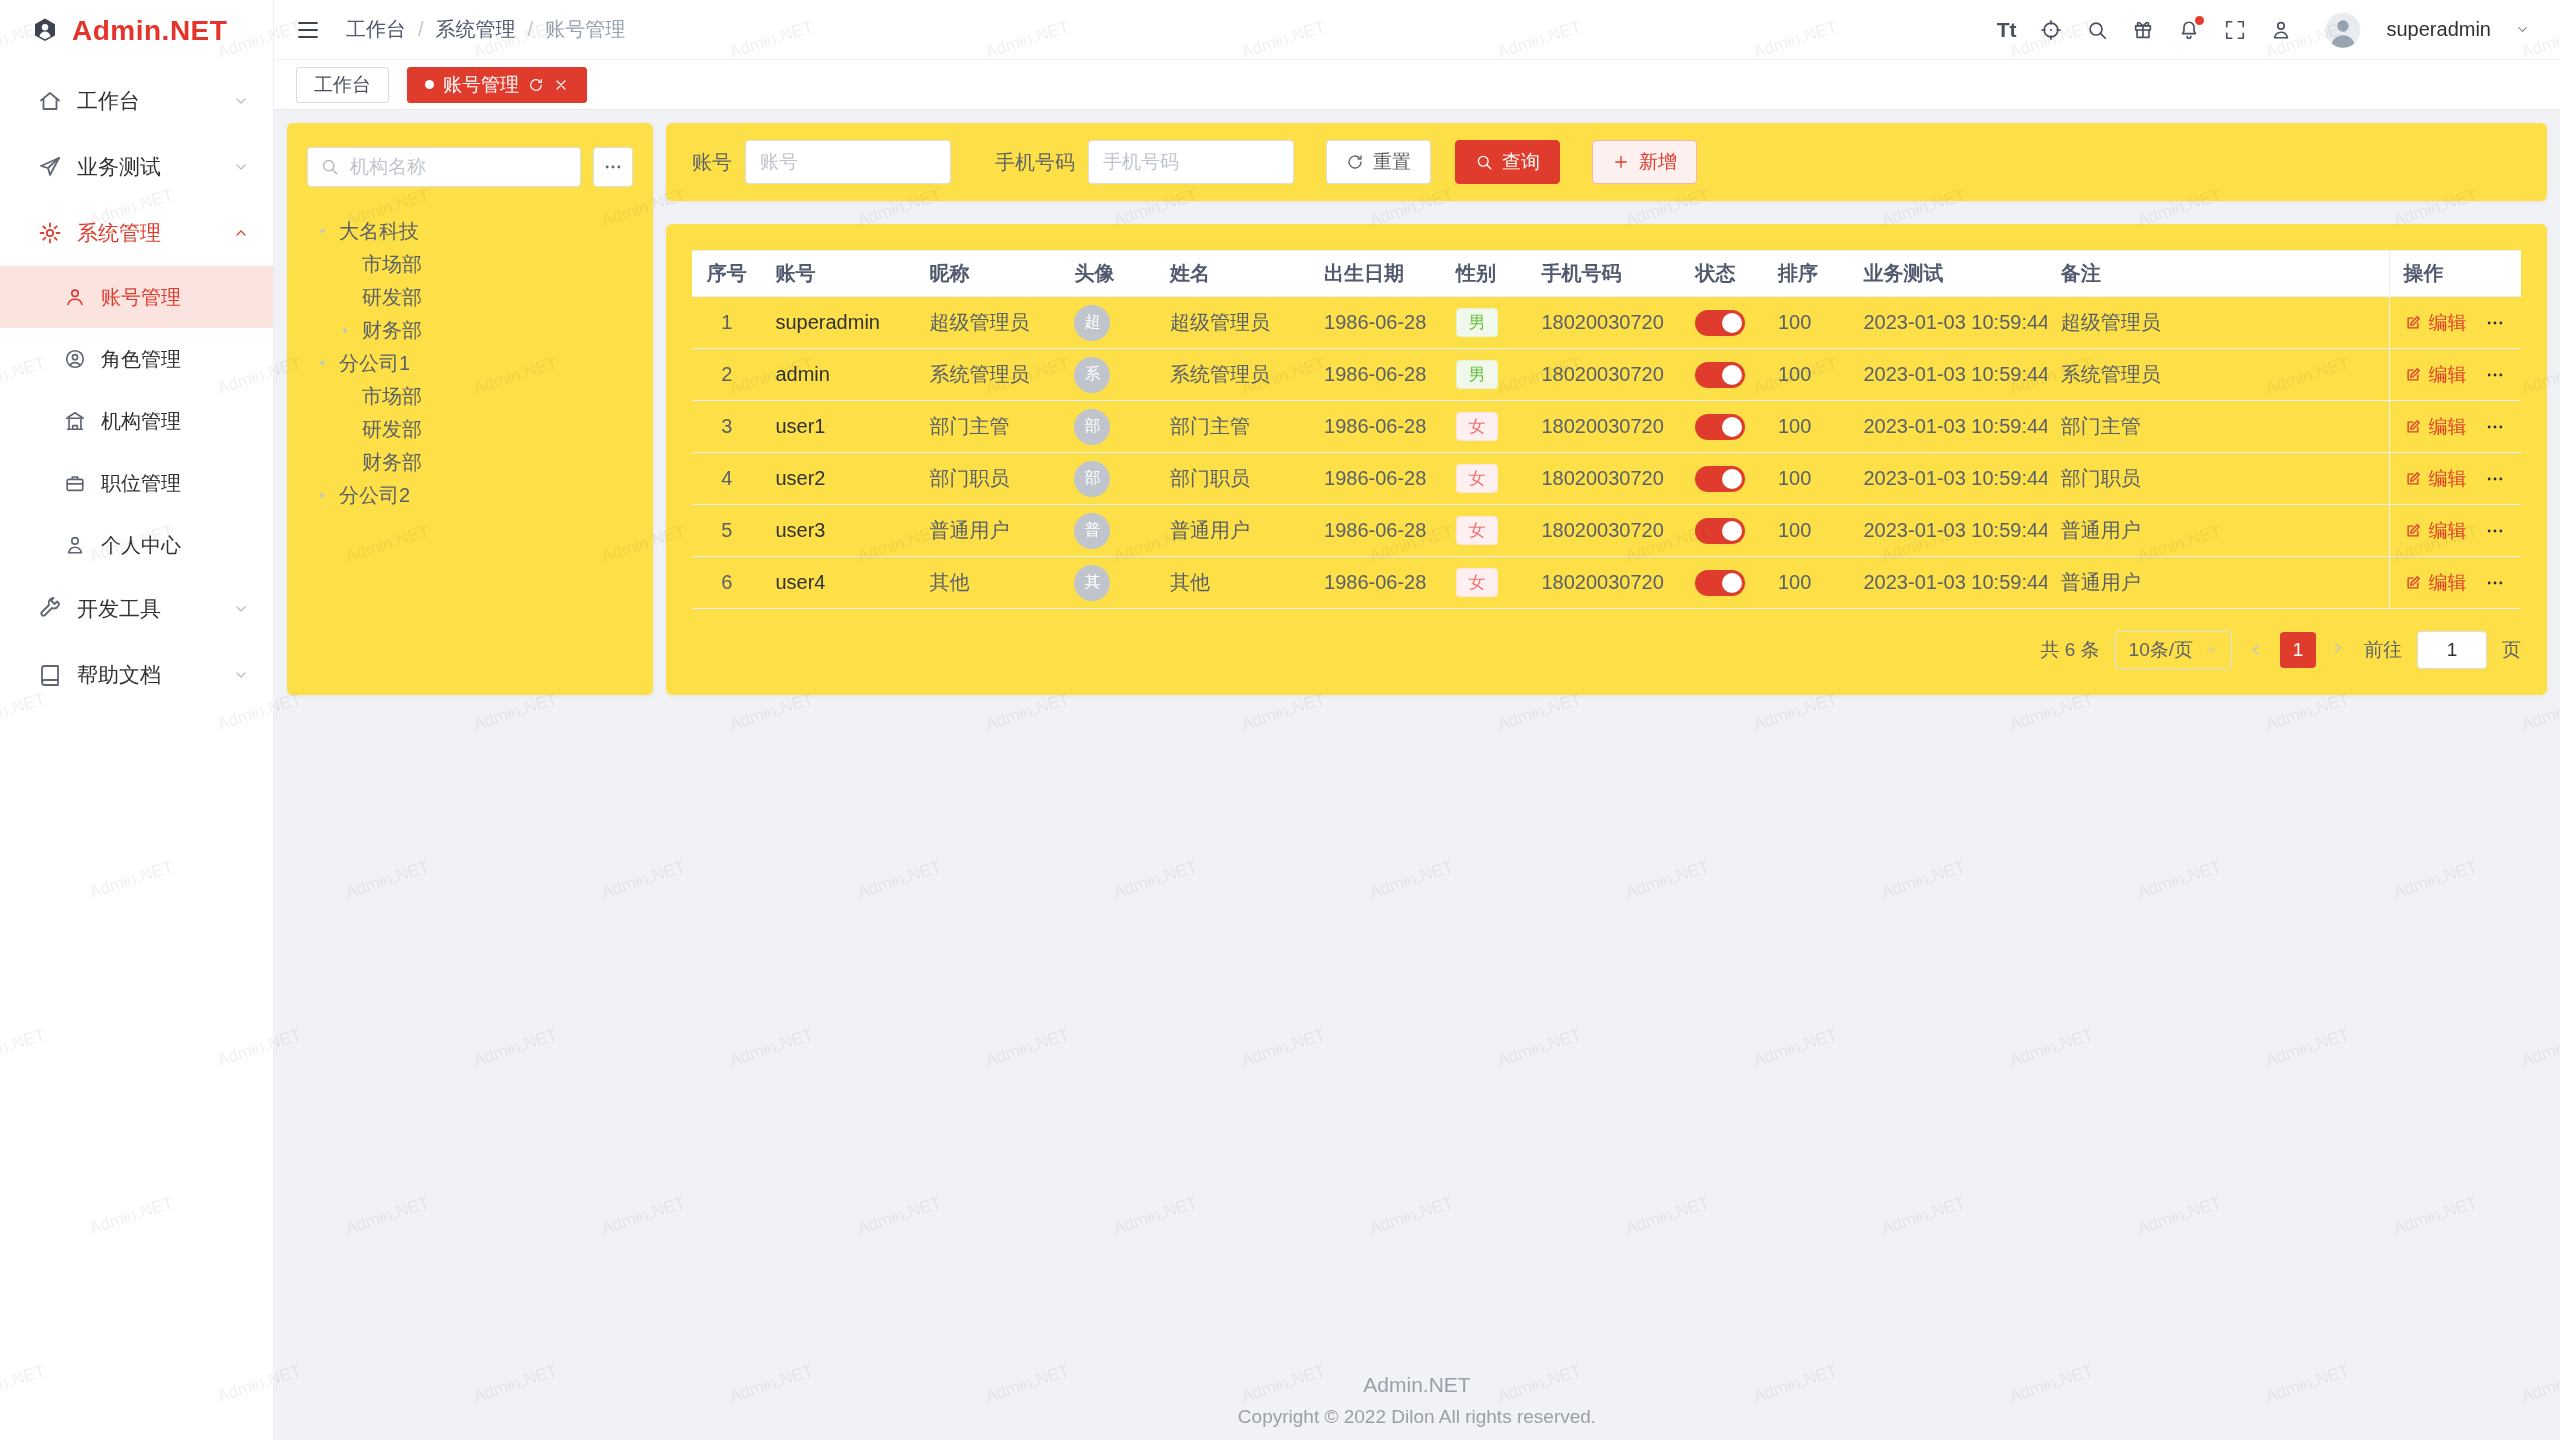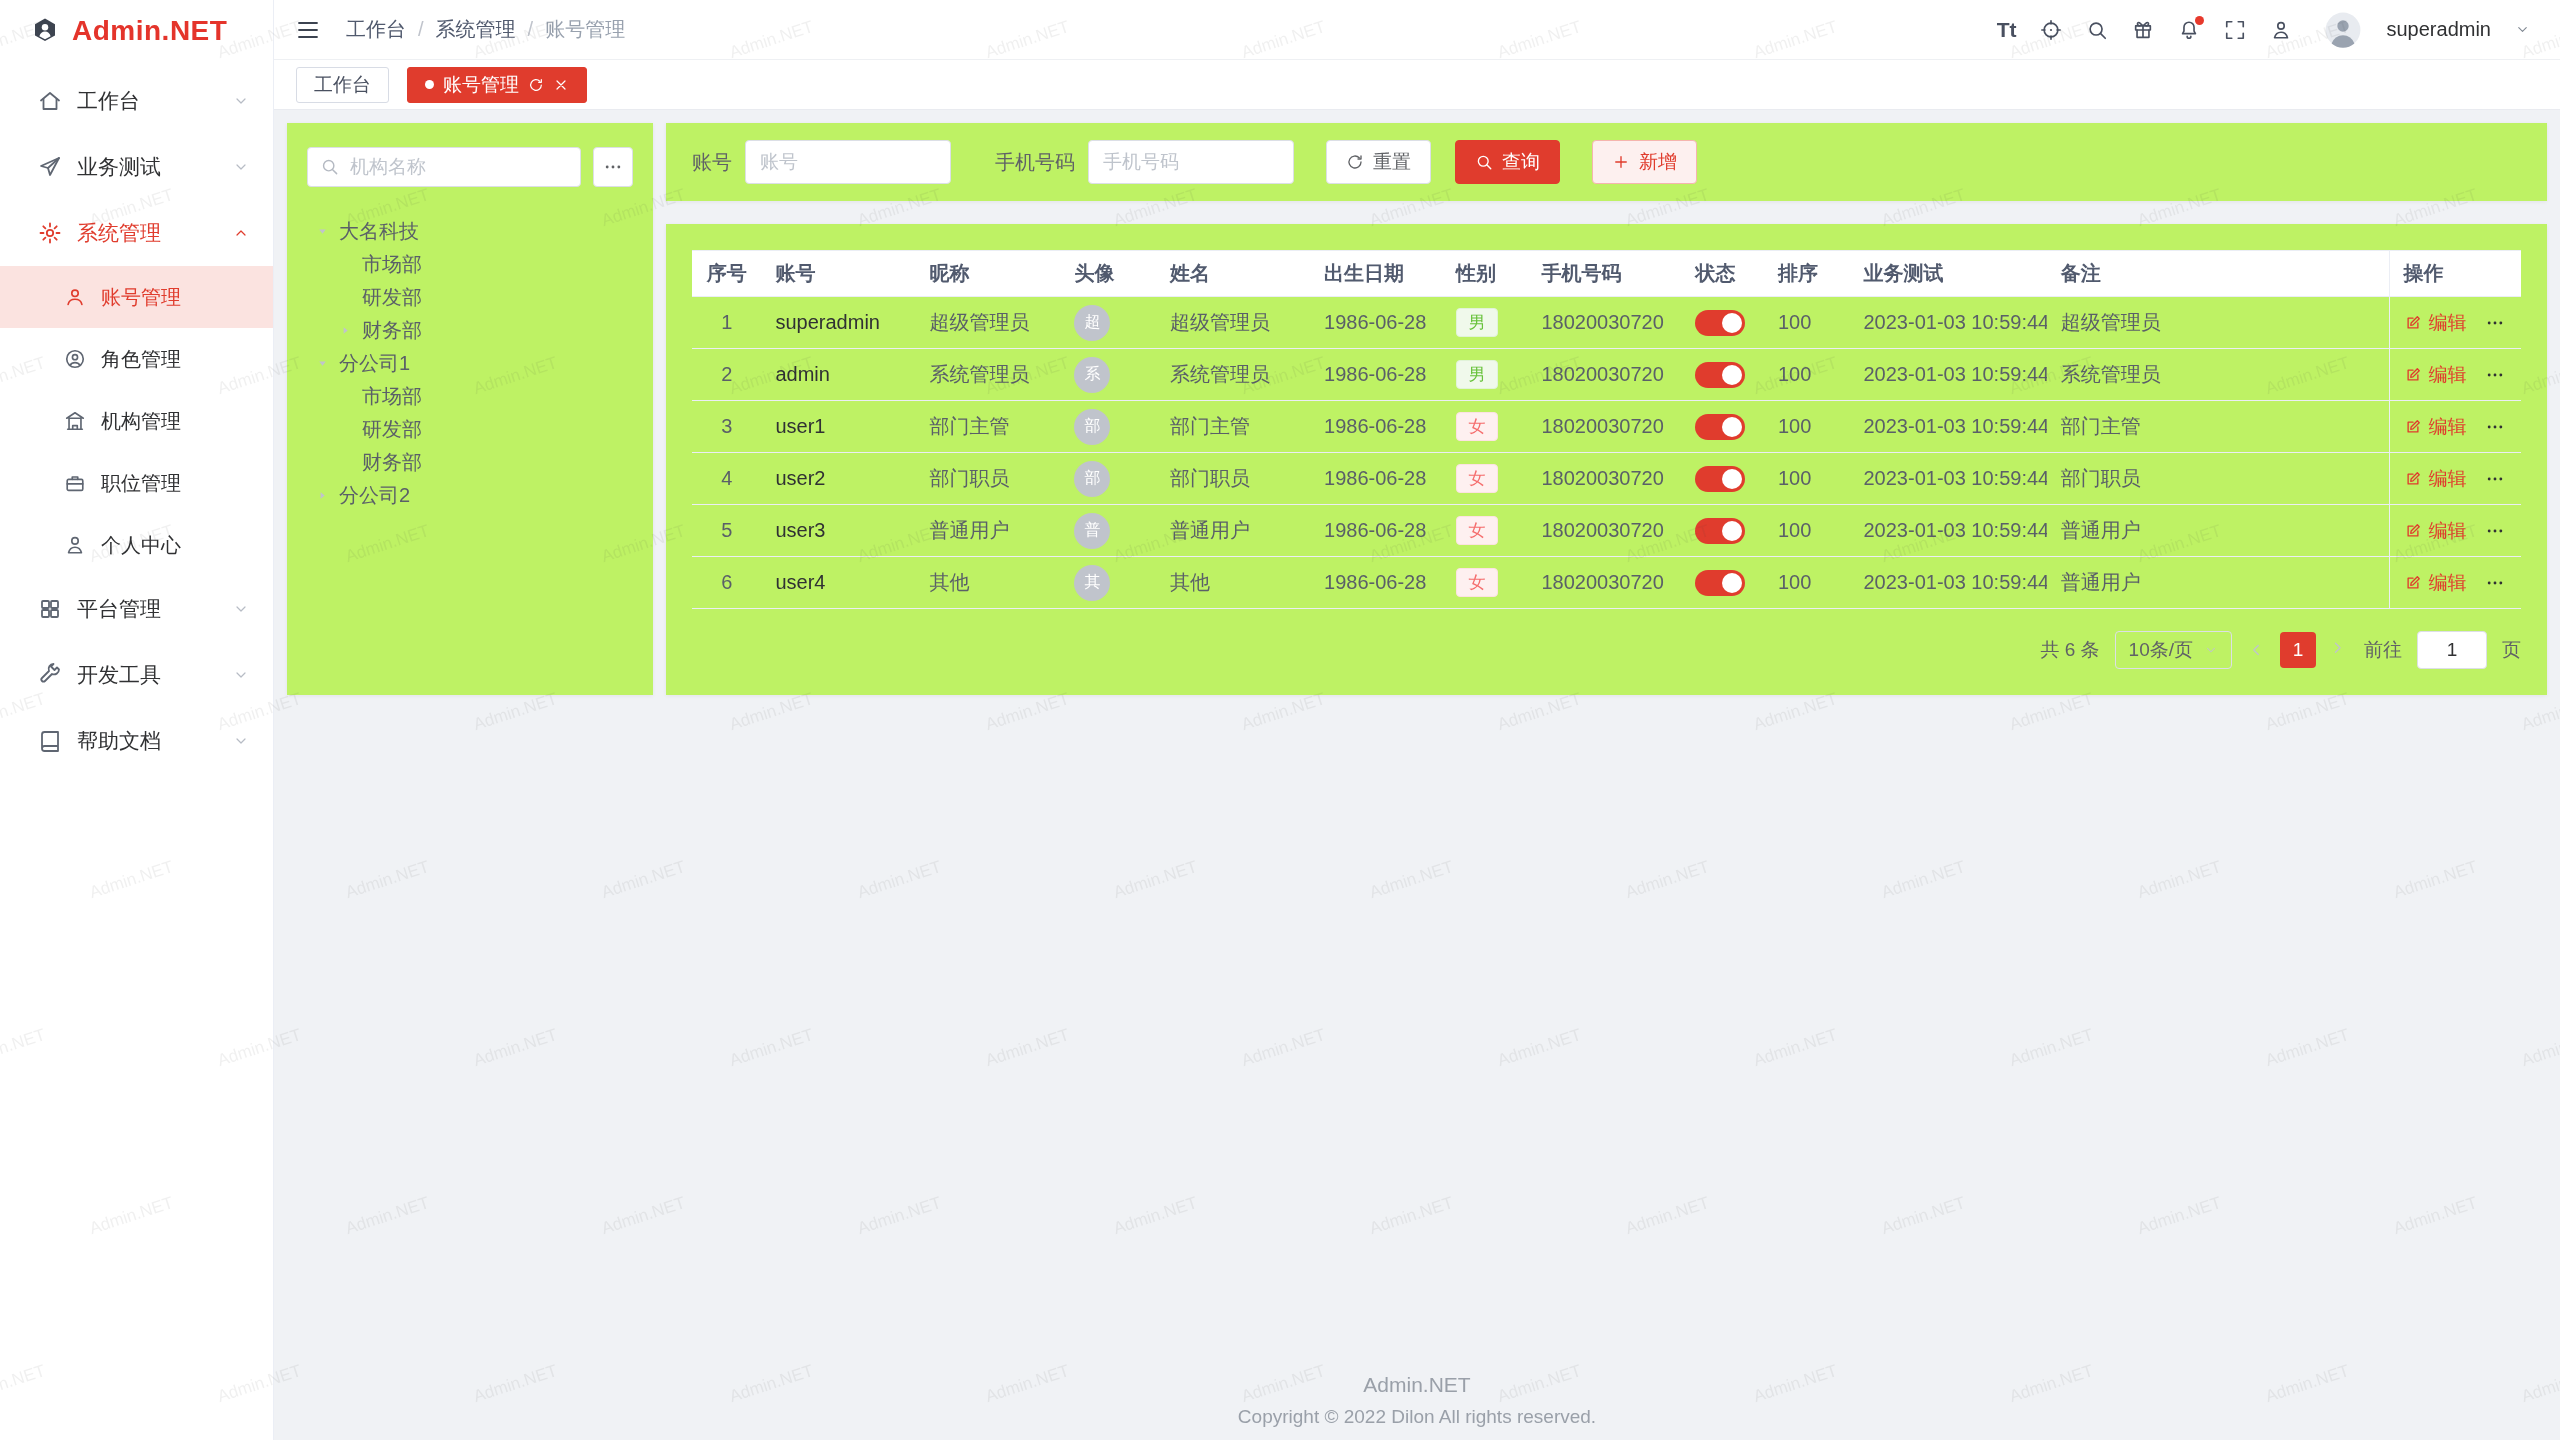--- a/index.html
+++ b/index.html
@@ -42,21 +42,21 @@
   
   .tabsbar{height:50px;background:#fff;display:flex;align-items:center;gap:18px;padding:0 22px;border-bottom:1px solid #e9ebf0}
   .tab{height:36px;display:inline-flex;align-items:center;gap:9px;padding:0 17px;border:1px solid #d8dce5;border-radius:3px;font-size:19px;color:#495060;background:#fff;cursor:pointer}
   .tab.active{background:#e03c2d;border-color:#e03c2d;color:#fff}
   .tab-dot{width:9px;height:9px;border-radius:50%;background:#fff}
   .tab-ic{width:16px;height:16px;cursor:pointer}
 
   
   .content{flex:1;padding:13px;position:relative;overflow:hidden}
   .content-row{display:flex;gap:13px;align-items:stretch}
-  .card{background:#bef264;border-radius:0;box-shadow:0 1px 4px rgba(0,21,41,.06)}
+  .card{background:#fde047;border-radius:6px;box-shadow:0 1px 4px rgba(0,21,41,.06)}
   .tree-card{width:366px;flex-shrink:0;padding:24px 20px}
   .right-col{flex:1;display:flex;flex-direction:column;gap:23px;min-width:0}
 
   .tree-search{display:flex;gap:12px;align-items:center}
   .search-box{flex:1;position:relative}
   .search-box input{width:100%;height:40px;border:1px solid #dcdfe6;border-radius:4px;padding:0 12px 0 42px;font-size:19px;color:#303133;outline:none;background:#fff}
   .search-box input::placeholder{color:#bfc4cc}
   .si-icon{position:absolute;left:13px;top:10px;width:19px;height:19px;color:#b4b9c2}
   .more-btn{width:40px;height:40px;border:1px solid #dcdfe6;border-radius:4px;background:#fff;color:#606266;display:flex;align-items:center;justify-content:center;cursor:pointer;padding:9px}
   .tree{margin-top:28px}
@@ -200,36 +200,20 @@
           <span class="mi-label">职位管理</span>
         </div>
         <div class="menu-child">
           <span class="mi-icon" data-icon="person">
             <svg viewBox="0 0 24 24" fill="none" stroke="currentColor" stroke-width="1.8" stroke-linecap="round" stroke-linejoin="round">
               <circle cx="12" cy="7.5" r="3.5"></circle>
               <path d="M5 20.5c.9-4 3.8-6 7-6s6.1 2 7 6z"></path>
             </svg>
           </span>
           <span class="mi-label">个人中心</span>
-        </div>
-        <div class="menu-item">
-          <span class="mi-icon" data-icon="grid">
-            <svg viewBox="0 0 24 24" fill="none" stroke="currentColor" stroke-width="1.8" stroke-linecap="round" stroke-linejoin="round">
-              <rect x="4" y="4" width="7" height="7" rx="1"></rect>
-              <rect x="13" y="4" width="7" height="7" rx="1"></rect>
-              <rect x="4" y="13" width="7" height="7" rx="1"></rect>
-              <rect x="13" y="13" width="7" height="7" rx="1"></rect>
-            </svg>
-          </span>
-          <span class="mi-label">平台管理</span>
-          <span class="mi-chevron" data-icon="chevron-down">
-            <svg viewBox="0 0 24 24" fill="none" stroke="currentColor" stroke-width="1.8" stroke-linecap="round" stroke-linejoin="round">
-              <path d="m6 9 6 6 6-6"></path>
-            </svg>
-          </span>
         </div>
         <div class="menu-item">
           <span class="mi-icon" data-icon="wrench">
             <svg viewBox="0 0 24 24" fill="none" stroke="currentColor" stroke-width="1.8" stroke-linecap="round" stroke-linejoin="round">
               <path d="M21 6.5A5 5 0 0 1 14 11L7 18a2 2 0 0 1-3-3l7-7a5 5 0 0 1 4.5-7L13 3.5 16.5 7 19 4.5z"></path>
             </svg>
           </span>
           <span class="mi-label">开发工具</span>
           <span class="mi-chevron" data-icon="chevron-down">
             <svg viewBox="0 0 24 24" fill="none" stroke="currentColor" stroke-width="1.8" stroke-linecap="round" stroke-linejoin="round">

